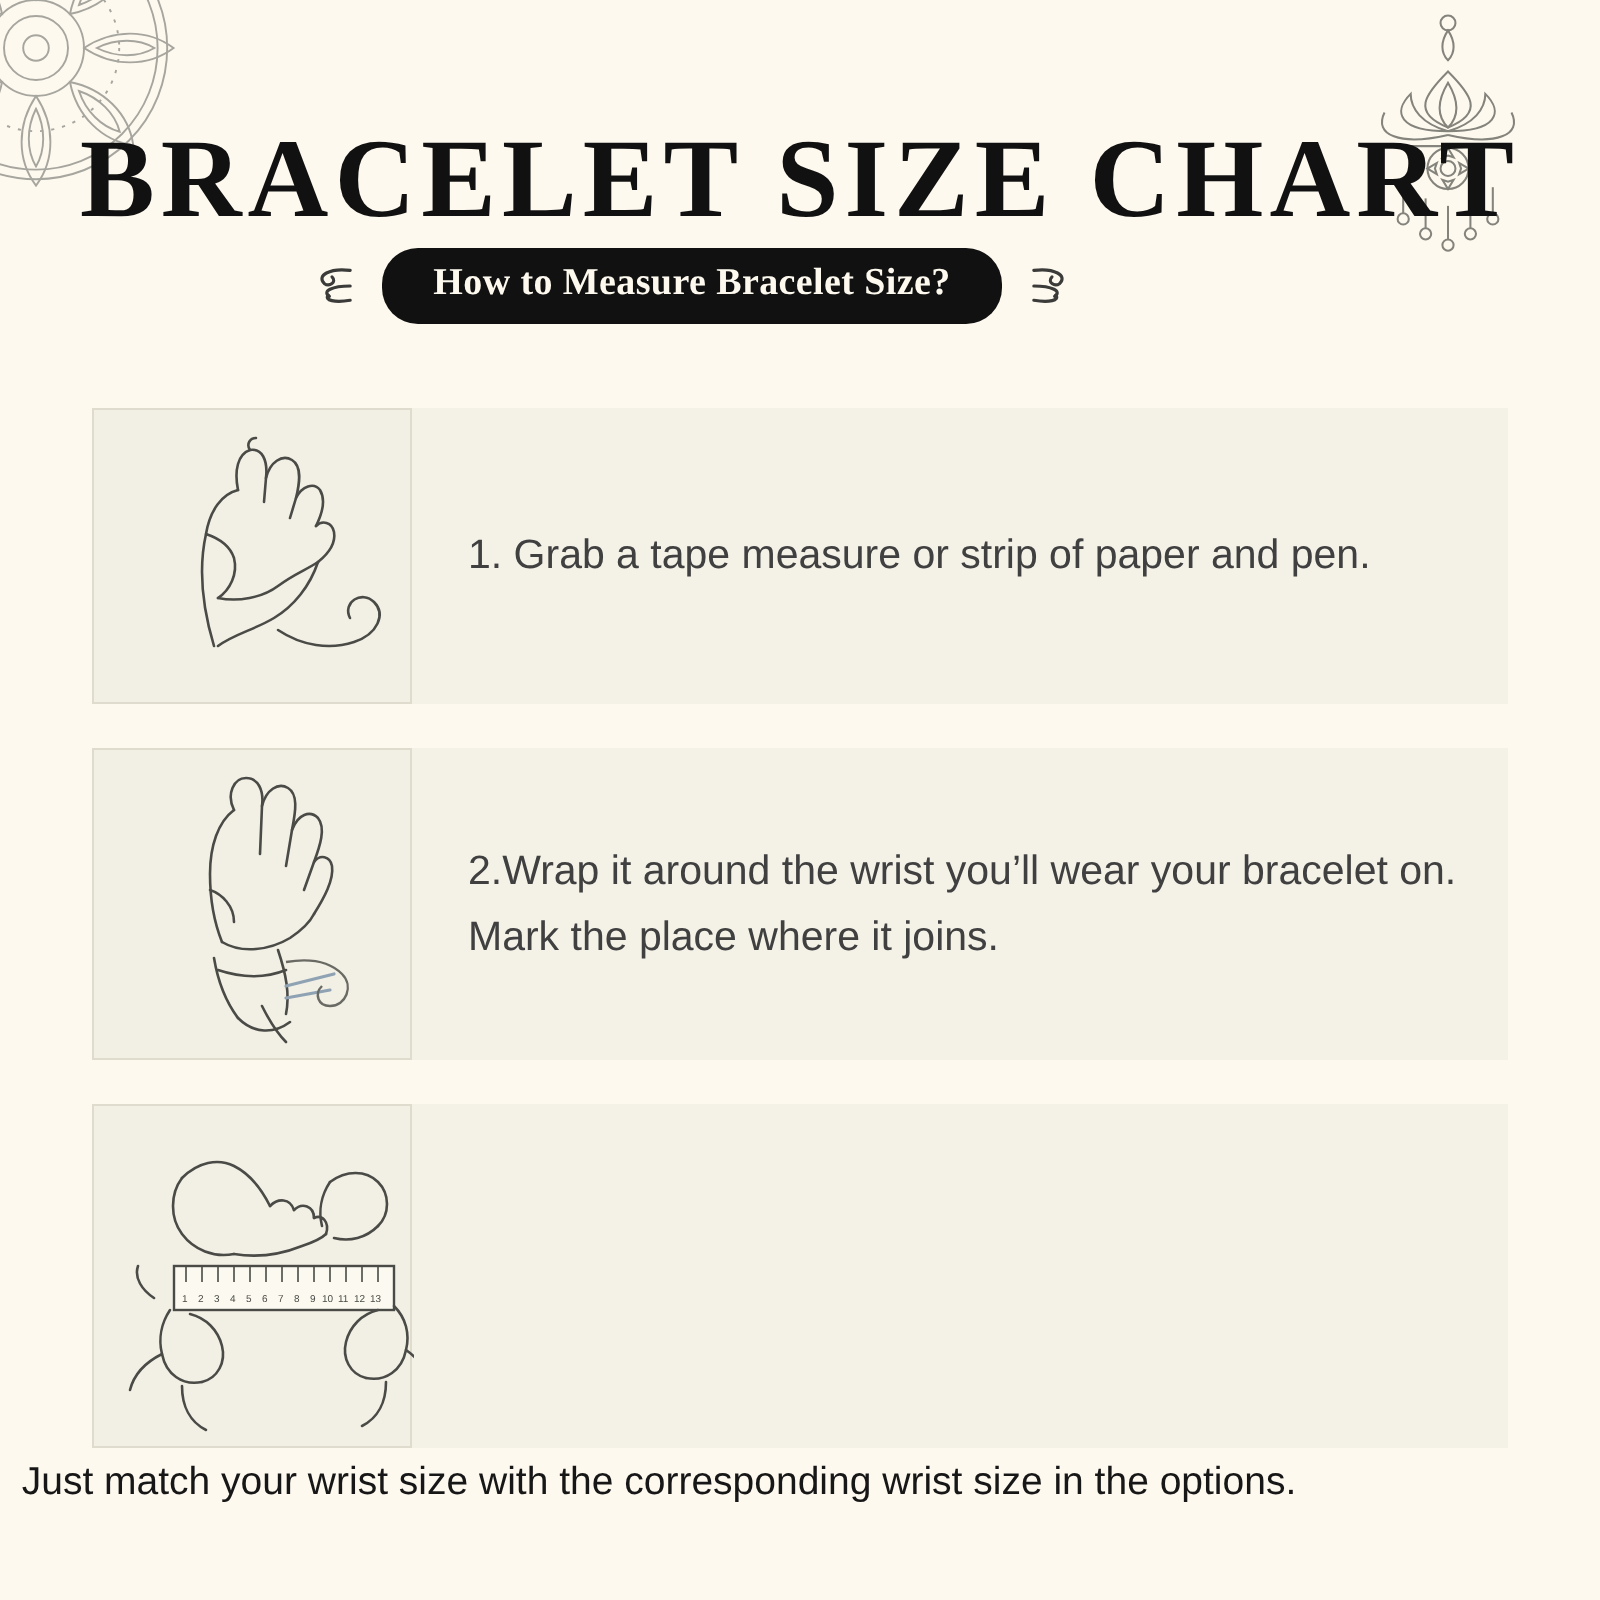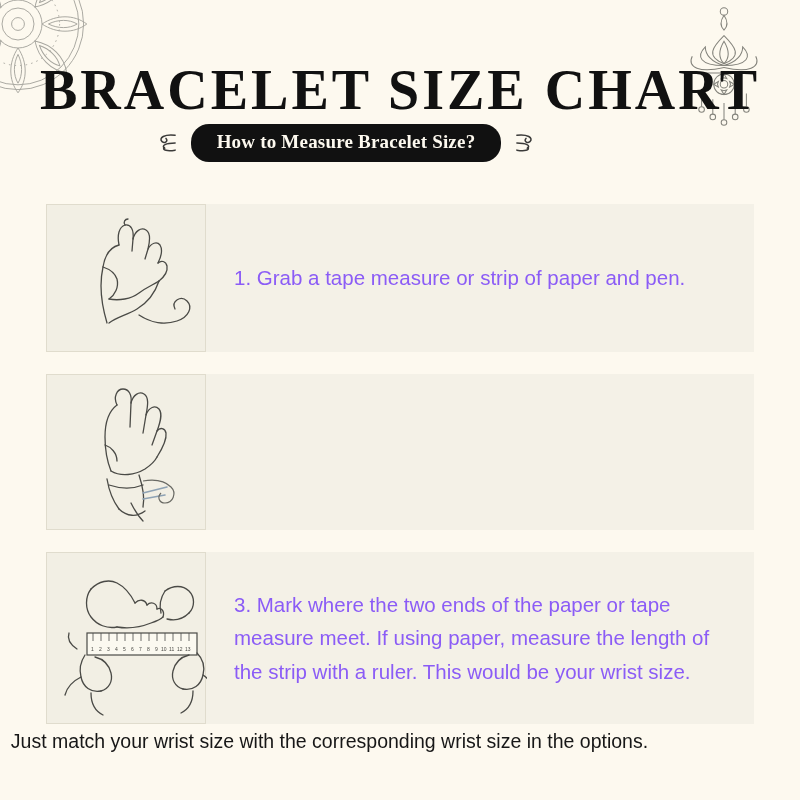--- a/index.html
+++ b/index.html
@@ -102,21 +102,21 @@
   .r2 .illus { height: 156px; }
   .r3 .illus { height: 172px; }
 
   .step-row .text {
     flex: 1 1 auto;
     display: flex;
     align-items: center;
     padding: 0 18px 0 28px;
     font-size: 20.5px;
     line-height: 1.62;
-    color: #8b5cf6;
+    color: #404040;
   }
   .r1 .text { font-size: 20.5px; }
   .r2 .text { font-size: 20.5px; }
   .r3 .text { font-size: 20.5px; }
 
   .footer {
     position: absolute;
     left: 0;
     top: 730px;
     width: 659px;
@@ -260,20 +260,21 @@
           <path d="M72 134 C80 142 90 142 98 136"></path>
           <path d="M96 118 L120 112" stroke="#8ea2b4" stroke-width="1.6"></path>
           <path d="M96 124 L118 120" stroke="#8ea2b4" stroke-width="1.6"></path>
           <path d="M84 128 C88 136 92 142 96 146" stroke="#4a4a46"></path>
         </g>
         <g fill="none" stroke="#6a6a64" stroke-width="1.2">
           <path d="M96 106 C108 104 118 106 124 112 C130 118 126 128 118 128 C112 128 110 122 114 118"></path>
         </g>
       </svg>
     </div>
+    <div class="text">2.Wrap it around the wrist you’ll wear your bracelet on. Mark the place where it joins.</div>
   </div>
 
   <div class="step-row r3">
     <div class="illus">
       <svg viewBox="0 0 160 172" width="160" height="172">
         <g fill="none" stroke="#4a4a46" stroke-width="1.3" stroke-linecap="round" stroke-linejoin="round">
           <path d="M44 36 C52 28 62 26 70 30 C78 34 84 42 88 50"></path>
           <path d="M88 50 C92 46 98 46 100 52"></path>
           <path d="M100 52 C104 48 110 50 110 56"></path>
           <path d="M110 56 C114 54 118 58 116 64"></path>
@@ -324,18 +325,17 @@
           <path d="M54 138 C62 136 66 128 64 120 C62 112 56 106 48 104"></path>
           <path d="M34 124 C26 128 20 134 18 142"></path>
           <path d="M44 140 C44 150 48 158 56 162"></path>
           <path d="M150 100 C156 106 158 114 156 122 C154 132 146 138 136 136"></path>
           <path d="M136 136 C128 134 124 126 126 118 C128 110 134 104 142 102"></path>
           <path d="M156 122 C162 126 166 132 168 140"></path>
           <path d="M146 138 C146 148 142 156 134 160"></path>
         </g>
       </svg>
     </div>
-    <div class="text">3. Mark where the two ends of the paper or tape measure meet. If using paper, measure the length of the strip with a ruler. This would be your wrist size.</div>
   </div>
 
 </div>
 
 <div class="footer">Just match your wrist size with the corresponding wrist size in the options.</div>
 
 </body></html>

